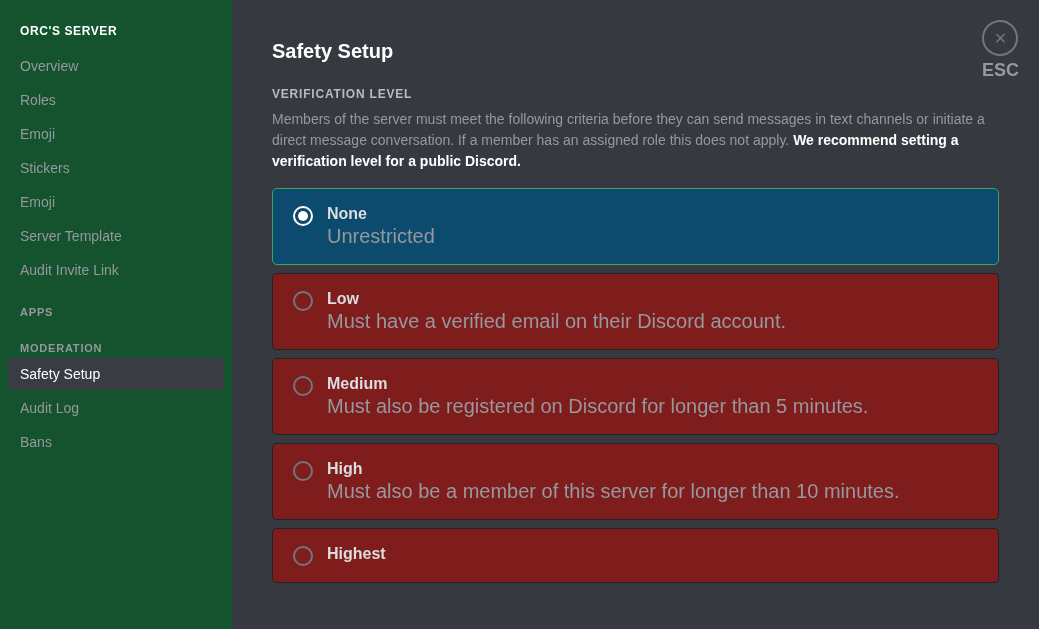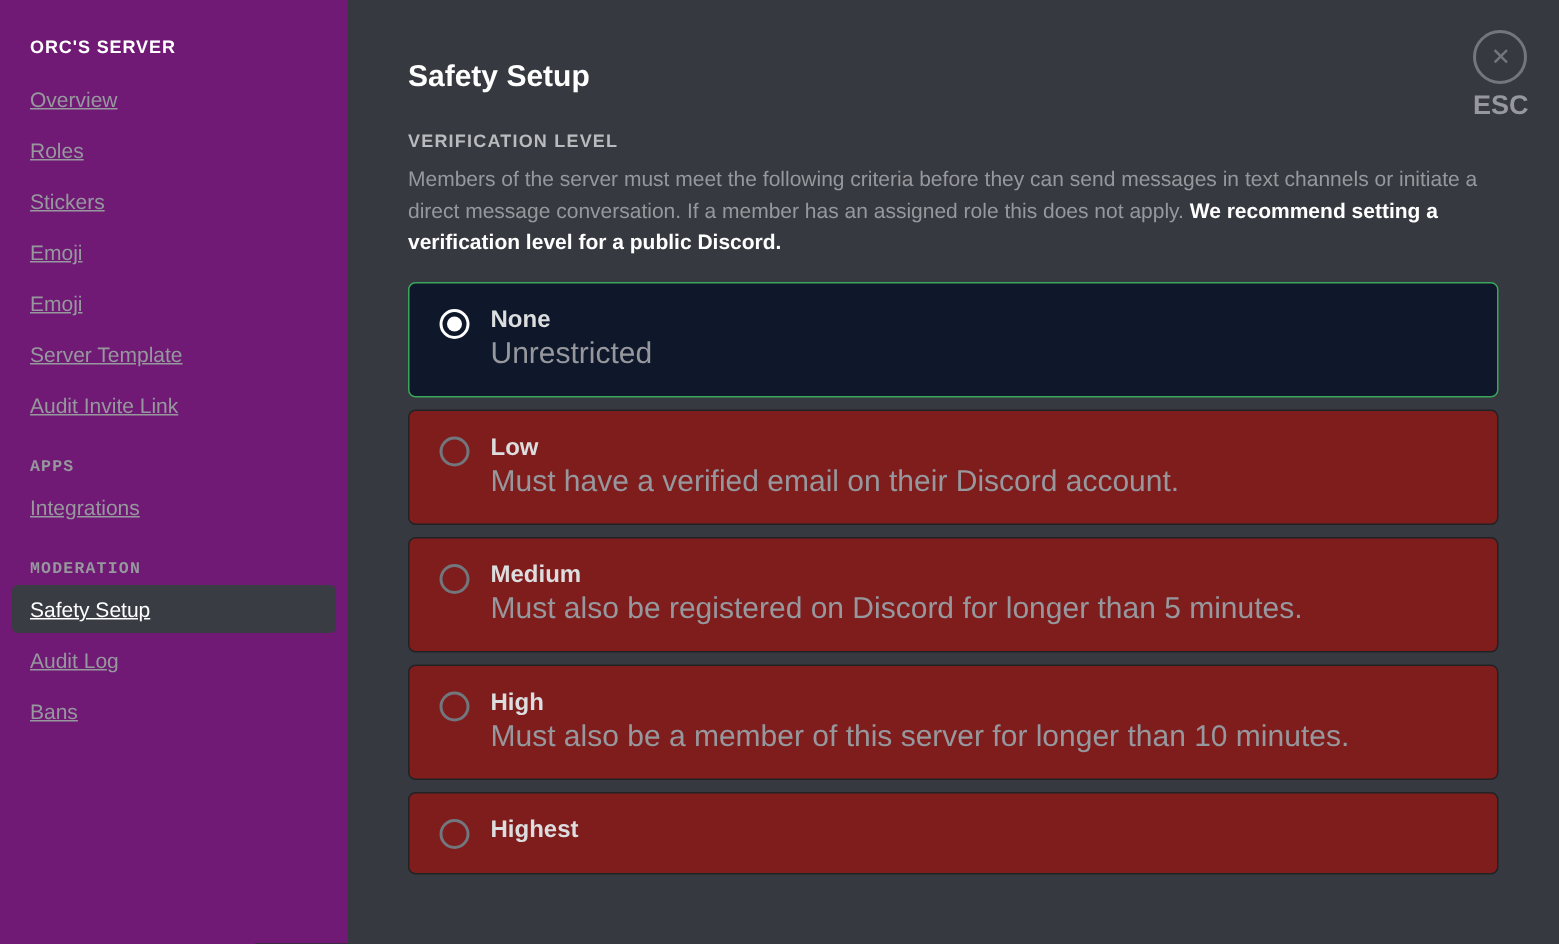--- a/index.html
+++ b/index.html
@@ -13,21 +13,21 @@
       height: 629px;
       display: flex;
       background: #2f3136;
       font-family: 'Segoe UI', Arial, sans-serif;
       overflow: hidden;
     }
 
     
     .sidebar {
       width: 232px;
-      background: #701a75;
+      background: #14532d;
       height: 100%;
       padding: 16px 8px;
       overflow-y: auto;
       flex-shrink: 0;
     }
 
     .sidebar-server-name {
       color: #ffffff;
       font-size: 12px;
       font-weight: 700;
@@ -37,37 +37,35 @@
       margin-bottom: 4px;
     }
 
     .sidebar-item {
       color: #96989d;
       font-size: 14px;
       padding: 8px 8px 8px 12px;
       border-radius: 4px;
       cursor: pointer;
       margin-bottom: 2px;
-      text-decoration: underline;
     }
 
     .sidebar-item.active {
       background: #393c43;
       color: #ffffff;
     }
 
     .sidebar-section-label {
       color: #96989d;
       font-size: 11px;
       font-weight: 700;
       text-transform: uppercase;
       letter-spacing: 0.8px;
       padding: 16px 8px 4px 12px;
       margin-top: 4px;
-      font-family: Liberation Mono, monospace;
     }
 
     
     .main-content {
       flex: 1;
       background: #36393f;
       height: 100%;
       padding: 40px 40px 40px 40px;
       overflow-y: auto;
       position: relative;
@@ -109,21 +107,21 @@
       padding: 16px 20px;
       margin-bottom: 8px;
       display: flex;
       align-items: flex-start;
       gap: 14px;
       cursor: pointer;
     }
 
     .option-card.selected {
       border-color: #3ba55c;
-      background: #0f172a;
+      background: #0c4a6e;
     }
 
     .radio-btn {
       width: 20px;
       height: 20px;
       border-radius: 50%;
       border: 2px solid #72767d;
       flex-shrink: 0;
       margin-top: 1px;
       display: flex;
@@ -196,39 +194,36 @@
 <div class="sidebar">
   <div class="sidebar-server-name">ORC'S SERVER</div>
 
   <div class="sidebar-item">
     <span>Overview</span>
   </div>
   <div class="sidebar-item">
     <span>Roles</span>
   </div>
   <div class="sidebar-item">
+    <span>Emoji</span>
+  </div>
+  <div class="sidebar-item">
     <span>Stickers</span>
   </div>
   <div class="sidebar-item">
     <span>Emoji</span>
   </div>
   <div class="sidebar-item">
-    <span>Emoji</span>
-  </div>
-  <div class="sidebar-item">
     <span>Server Template</span>
   </div>
   <div class="sidebar-item">
     <span>Audit Invite Link</span>
   </div>
 
   <div class="sidebar-section-label">APPS</div>
-  <div class="sidebar-item">
-    <span>Integrations</span>
-  </div>
 
   <div class="sidebar-section-label">MODERATION</div>
   <div class="sidebar-item active">
     <span>Safety Setup</span>
   </div>
   <div class="sidebar-item">
     <span>Audit Log</span>
   </div>
   <div class="sidebar-item">
     <span>Bans</span>

